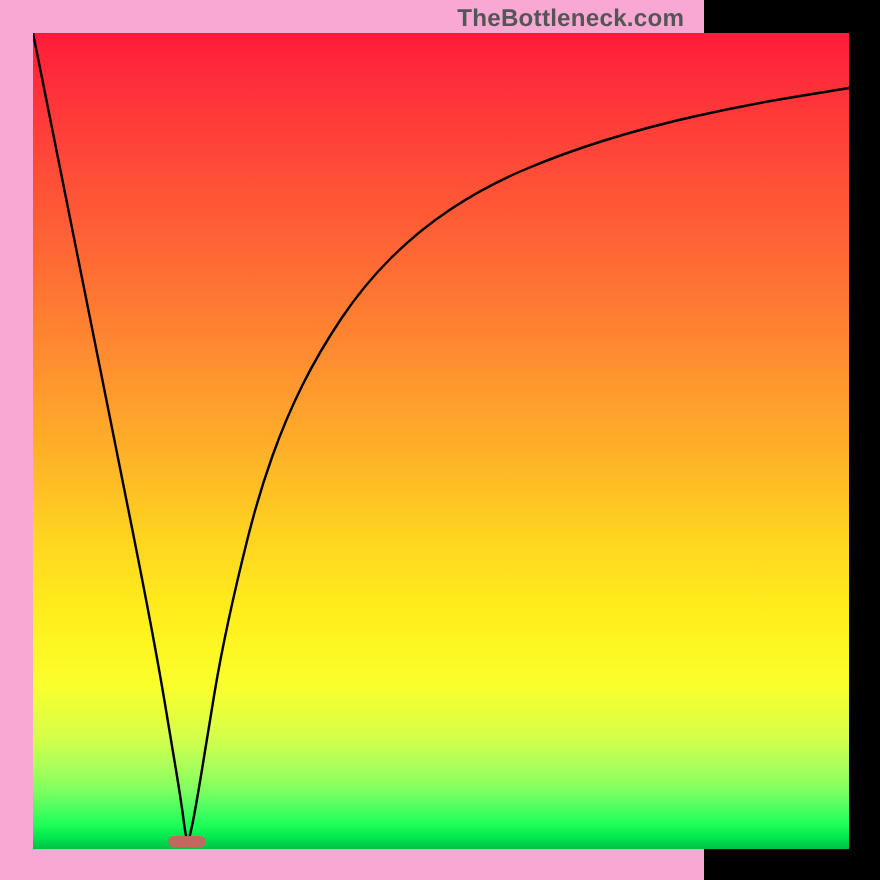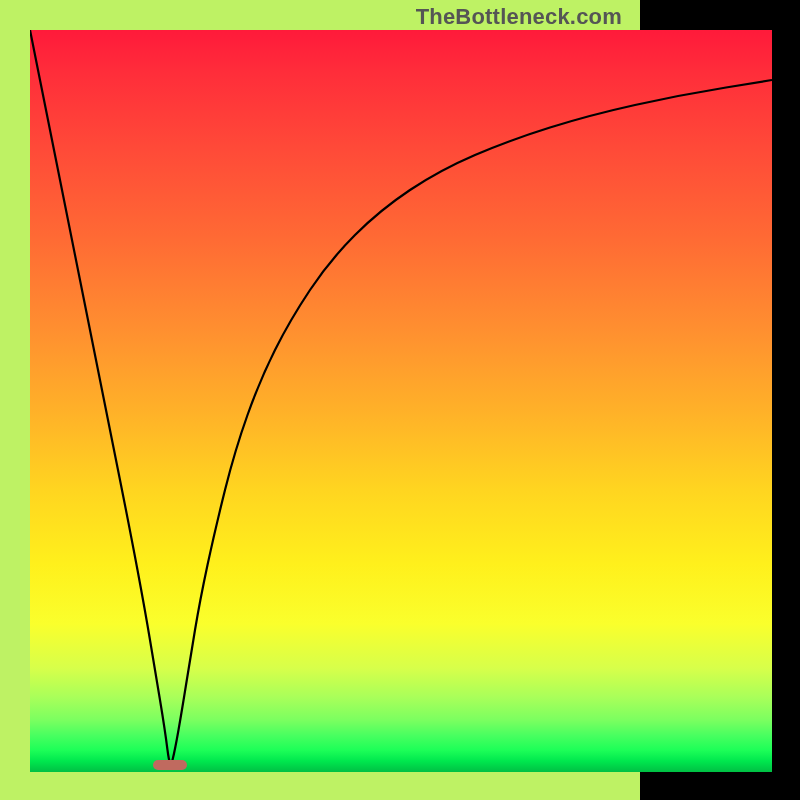--- a/index.html
+++ b/index.html
@@ -8,21 +8,21 @@
     width: 800px;
     height: 800px;
     background: #000;
     font-family: Arial, Helvetica, sans-serif;
     overflow: hidden;
   }
   .frame {
     position: relative;
     width: 640px;
     height: 800px;
-    background: #bef264;
+    background: #f9a8d4;
   }
   .watermark {
     position: absolute;
     top: 4px;
     right: 18px;
     color: #555;
     font-size: 22px;
     font-weight: 600;
     letter-spacing: 0.2px;
     user-select: none;

